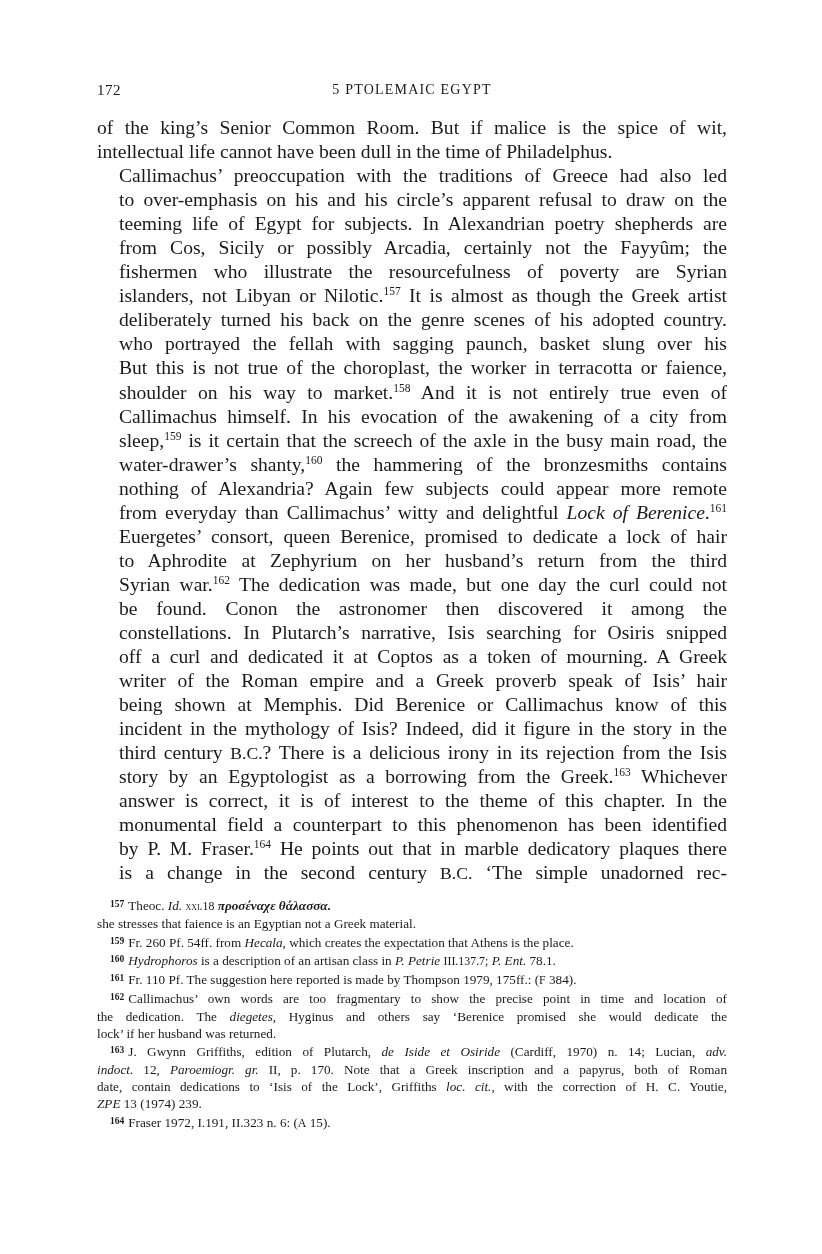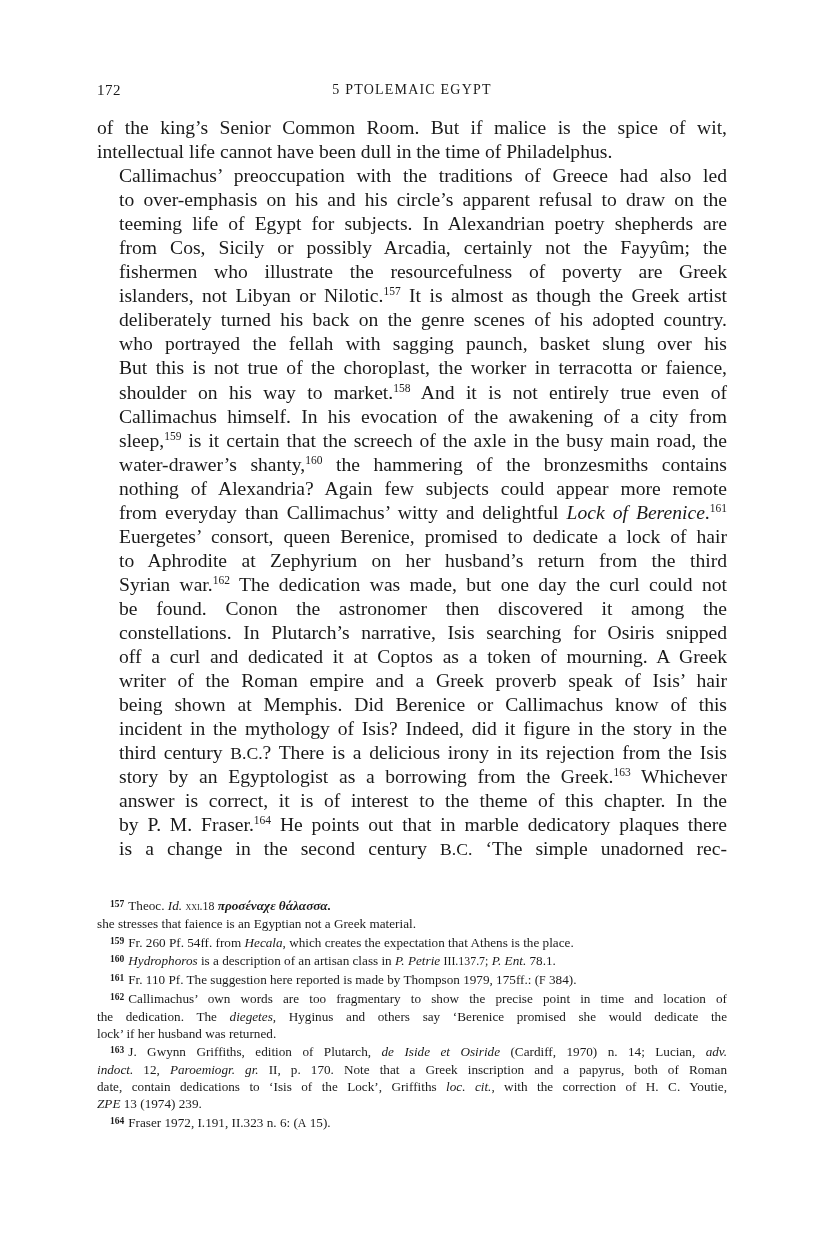--- a/index.html
+++ b/index.html
@@ -34,21 +34,21 @@
   <div class="body-text">
     <p>
       <span class="line">of the king’s Senior Common Room. But if malice is the spice of wit,</span>
       <span class="line last">intellectual life cannot have been dull in the time of Philadelphus.</span>
     </p>
     <p class="indent">
       <span class="line">Callimachus’ preoccupation with the traditions of Greece had also led</span>
       <span class="line">to over-emphasis on his and his circle’s apparent refusal to draw on the</span>
       <span class="line">teeming life of Egypt for subjects. In Alexandrian poetry shepherds are</span>
       <span class="line">from Cos, Sicily or possibly Arcadia, certainly not the Fayyûm; the</span>
-      <span class="line">fishermen who illustrate the resourcefulness of poverty are Greek</span>
+      <span class="line">fishermen who illustrate the resourcefulness of poverty are Syrian</span>
       <span class="line"><span>islanders, not Libyan or Nilotic.</span><sup class="fn">157</sup> <span>It is almost as though the Greek artist</span></span>
       <span class="line">deliberately turned his back on the genre scenes of his adopted country.</span>
       <span class="line">who portrayed the fellah with sagging paunch, basket slung over his</span>
       <span class="line">But this is not true of the choroplast, the worker in terracotta or faience,</span>
       <span class="line"><span>shoulder on his way to market.</span><sup class="fn">158</sup> <span>And it is not entirely true even of</span></span>
       <span class="line">Callimachus himself. In his evocation of the awakening of a city from</span>
       <span class="line"><span>sleep,</span><sup class="fn">159</sup> <span>is it certain that the screech of the axle in the busy main road, the</span></span>
       <span class="line"><span>water-drawer’s shanty,</span><sup class="fn">160</sup> <span>the hammering of the bronzesmiths contains</span></span>
       <span class="line">nothing of Alexandria? Again few subjects could appear more remote</span>
       <span class="line"><span>from everyday than Callimachus’ witty and delightful</span> <i>Lock of Berenice</i><span>.</span><sup class="fn">161</sup></span>
@@ -57,20 +57,21 @@
       <span class="line"><span>Syrian war.</span><sup class="fn">162</sup> <span>The dedication was made, but one day the curl could not</span></span>
       <span class="line">be found. Conon the astronomer then discovered it among the</span>
       <span class="line">constellations. In Plutarch’s narrative, Isis searching for Osiris snipped</span>
       <span class="line">off a curl and dedicated it at Coptos as a token of mourning. A Greek</span>
       <span class="line">writer of the Roman empire and a Greek proverb speak of Isis’ hair</span>
       <span class="line">being shown at Memphis. Did Berenice or Callimachus know of this</span>
       <span class="line">incident in the mythology of Isis? Indeed, did it figure in the story in the</span>
       <span class="line"><span>third century</span> <span class="sc">B.C.</span><span>? There is a delicious irony in its rejection from the Isis</span></span>
       <span class="line"><span>story by an Egyptologist as a borrowing from the Greek.</span><sup class="fn">163</sup> <span>Whichever</span></span>
       <span class="line">answer is correct, it is of interest to the theme of this chapter. In the</span>
+      <span class="line">monumental field a counterpart to this phenomenon has been identified</span>
       <span class="line"><span>by P. M. Fraser.</span><sup class="fn">164</sup> <span>He points out that in marble dedicatory plaques there</span></span>
       <span class="line"><span>is a change in the second century</span> <span class="sc">B.C.</span> <span>‘The simple unadorned rec-</span></span>
     </p>
   </div>
 </div>
 
 <div class="footnotes">
   <div class="footnote">
     <span class="line last fn-first"><span class="fn-num">157</span><span>Theoc.</span> <i>Id.</i> <span class="sc">xxi.18</span> <span class="greek">προσέναχε θάλασσα.</span></span>
   </div>

